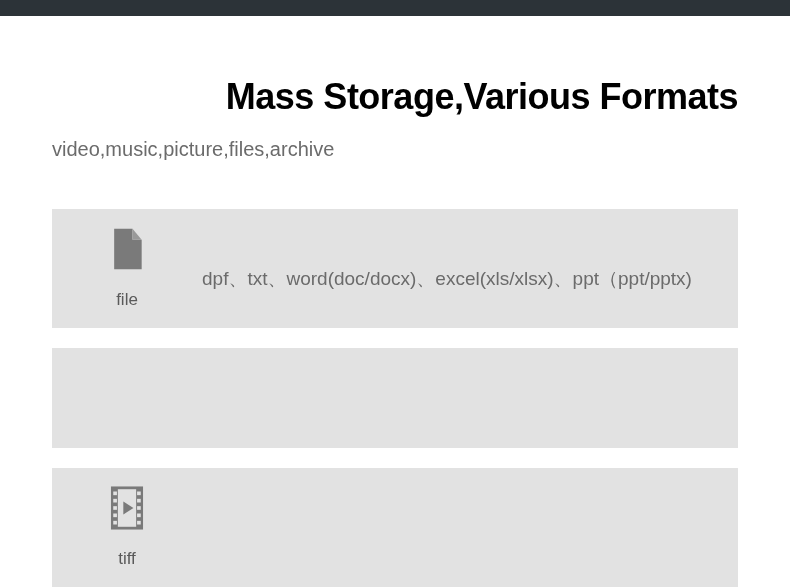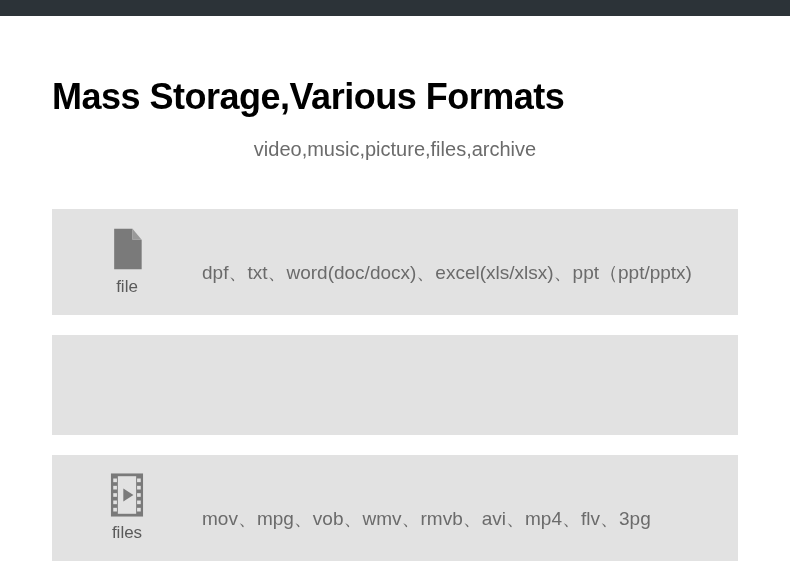--- a/index.html
+++ b/index.html
@@ -16,47 +16,46 @@
     }
     .top-bar {
       width: 100%;
       height: 16px;
       background: #2c3338;
     }
     .content {
       padding: 60px 52px 0 52px;
     }
     .title {
-      text-align: left;
+      text-align: right;
       font-size: 36px;
       font-weight: bold;
       color: #000000;
       margin-bottom: 20px;
       letter-spacing: -0.5px;
     }
     .subtitle {
-      text-align: center;
       font-size: 20px;
       color: #6b6b6b;
       margin-bottom: 48px;
     }
     .card {
       background: #e2e2e2;
       margin-bottom: 20px;
       display: flex;
       align-items: center;
       padding: 18px 0 18px 0;
       min-height: 100px;
     }
     .icon-section {
       width: 150px;
       display: flex;
       flex-direction: column;
       align-items: center;
-      gap: 2px;
+      gap: 15px;
       flex-shrink: 0;
     }
     .icon-label {
       font-size: 17px;
       color: #5a5a5a;
     }
     .formats {
       font-size: 19px;
       color: #6b6b6b;
       line-height: 1.6;
@@ -118,17 +117,16 @@
           <rect x="5" y="30" width="4" height="4" fill="#e2e2e2"></rect>
           <rect x="5" y="38" width="4" height="4" fill="#e2e2e2"></rect>
           <rect x="31" y="6" width="4" height="4" fill="#e2e2e2"></rect>
           <rect x="31" y="14" width="4" height="4" fill="#e2e2e2"></rect>
           <rect x="31" y="22" width="4" height="4" fill="#e2e2e2"></rect>
           <rect x="31" y="30" width="4" height="4" fill="#e2e2e2"></rect>
           <rect x="31" y="38" width="4" height="4" fill="#e2e2e2"></rect>
           <path d="M 16 17 L 27 24 L 16 31 Z" fill="#7a7a7a"></path>
         </svg>
       </span>
-      <span class="icon-label">files</span>
+      <span class="icon-label">tiff</span>
     </div>
-    <div class="formats">mov、mpg、vob、wmv、rmvb、avi、mp4、flv、3pg</div>
   </div>
 </div>
 
 </body></html>

